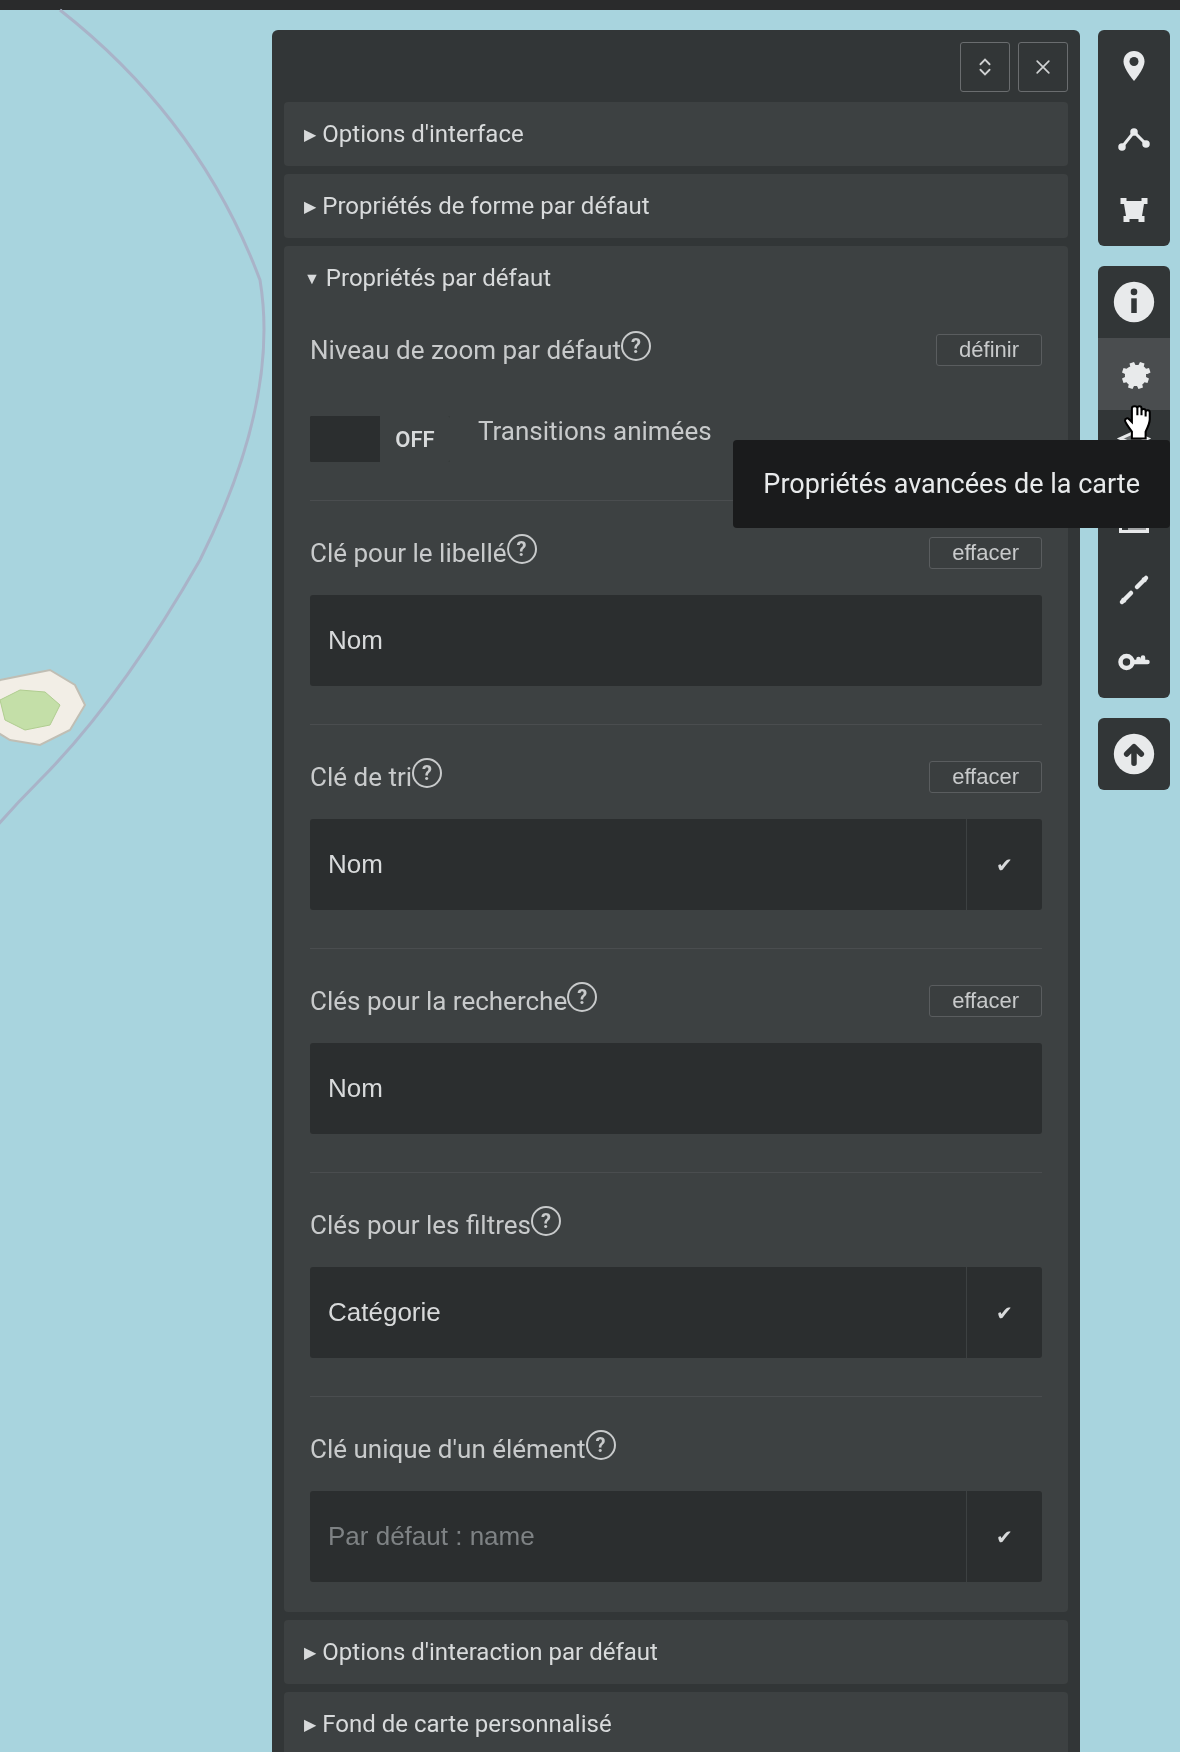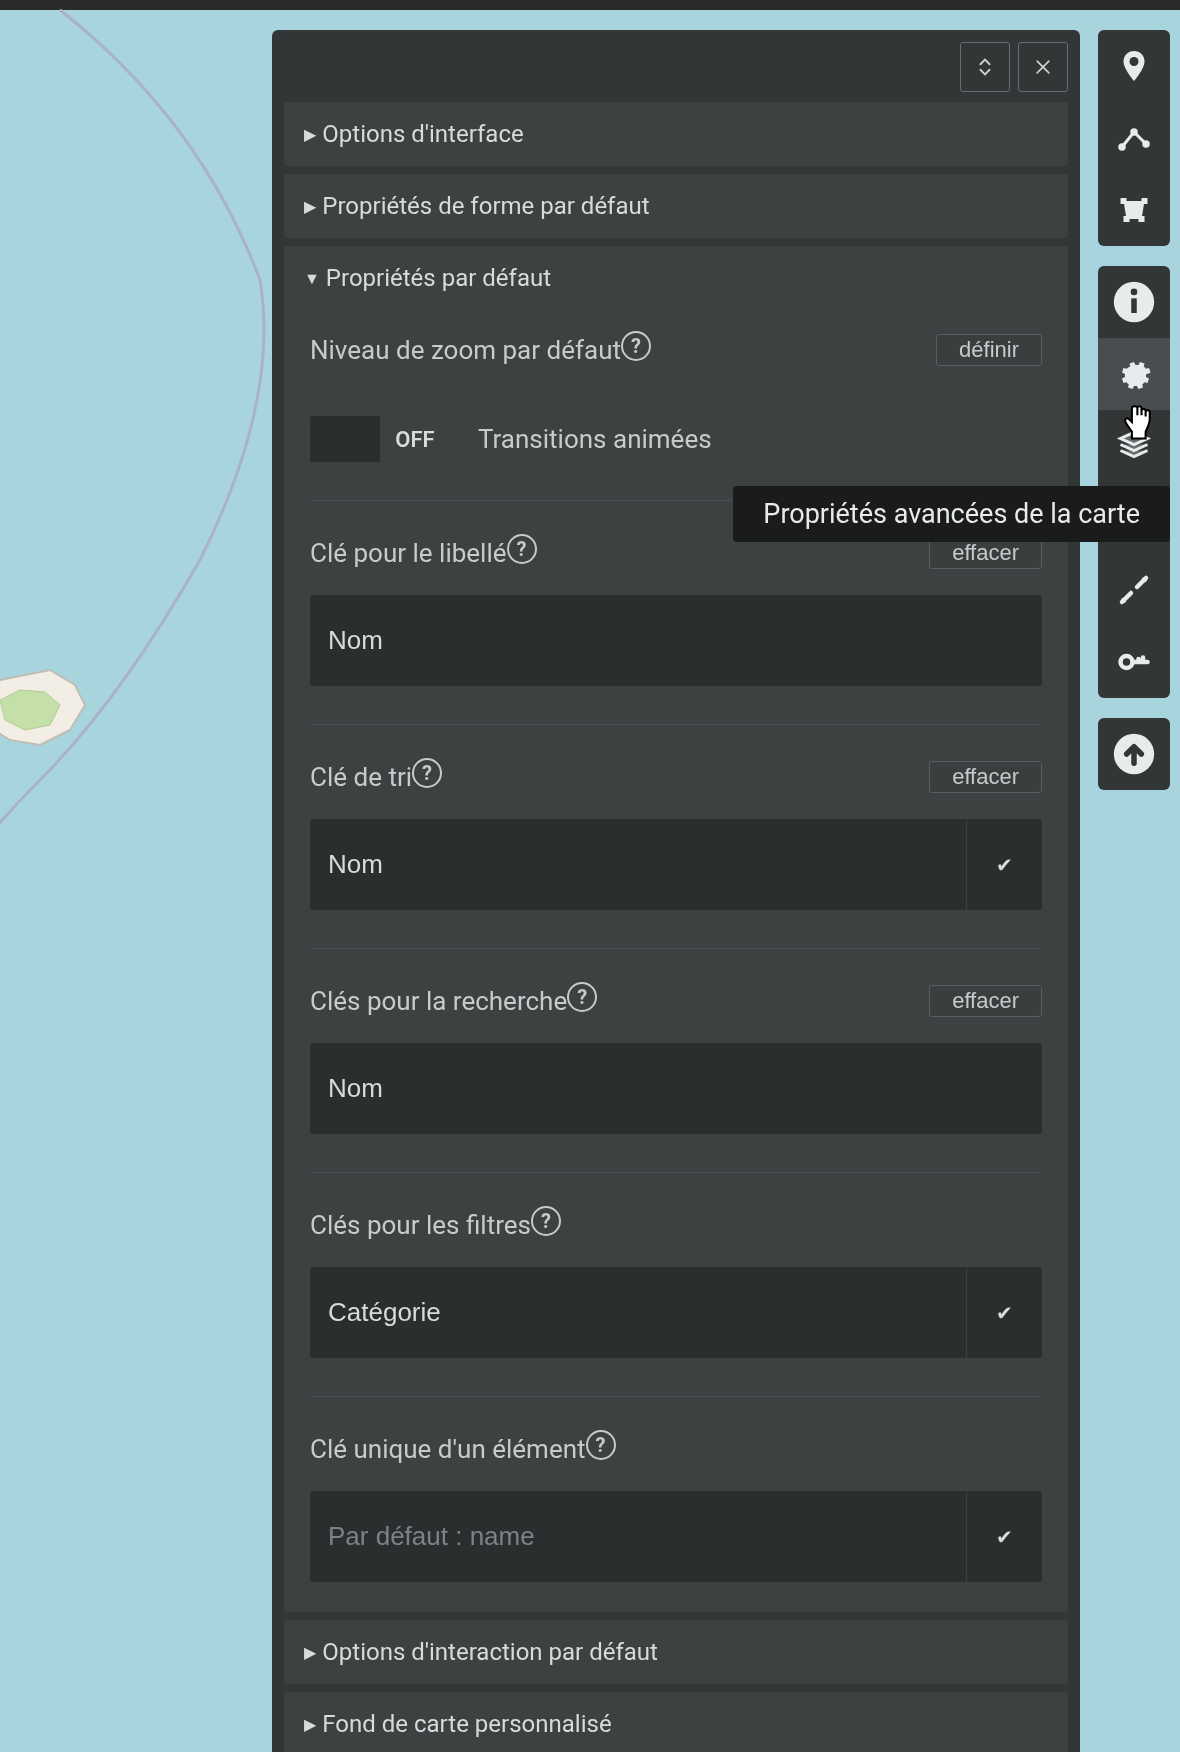--- a/index.html
+++ b/index.html
@@ -77,21 +77,21 @@
   .side-btn {
     background: #3a3e3f;
     border: 1px solid #5a5d5f;
     color: #c8cacb;
     font-size: 22px;
     padding: 2px 22px;
     border-radius: 3px;
     cursor: pointer;
   }
 
-  .toggle-row { display: flex; align-items: center; gap: 28px; }
+  .toggle-row { display: flex; gap: 28px; }
   .toggle {
     display: flex; width: 140px; height: 46px; background: #2b2e2f;
     border-radius: 2px; overflow: hidden; cursor: pointer;
   }
   .toggle-half { flex: 1; display: flex; align-items: center; justify-content: center; font-size: 22px; font-weight: 600; }
   .toggle-off { background: #3d4142; color: #d8dadb; }
   .toggle-on-empty { background: #2b2e2f; }
 
   .text-input {
     width: 100%;
@@ -151,24 +151,23 @@
   .tool-btn.circle-icon svg { width: 44px; height: 44px; }
 
   
   .tooltip {
     position: absolute;
     right: 10px;
     top: 440px;
     background: #1a1b1c;
     color: #e8eaeb;
     font-size: 27px;
-    padding: 12px 30px;
+    padding: 28px 30px;
     border-radius: 4px;
     white-space: nowrap;
-    margin-top: 46px;
   }
 
   
   .hand-cursor {
     position: absolute;
     right: 22px;
     top: 400px;
     width: 44px;
     height: 44px;
     pointer-events: none;

